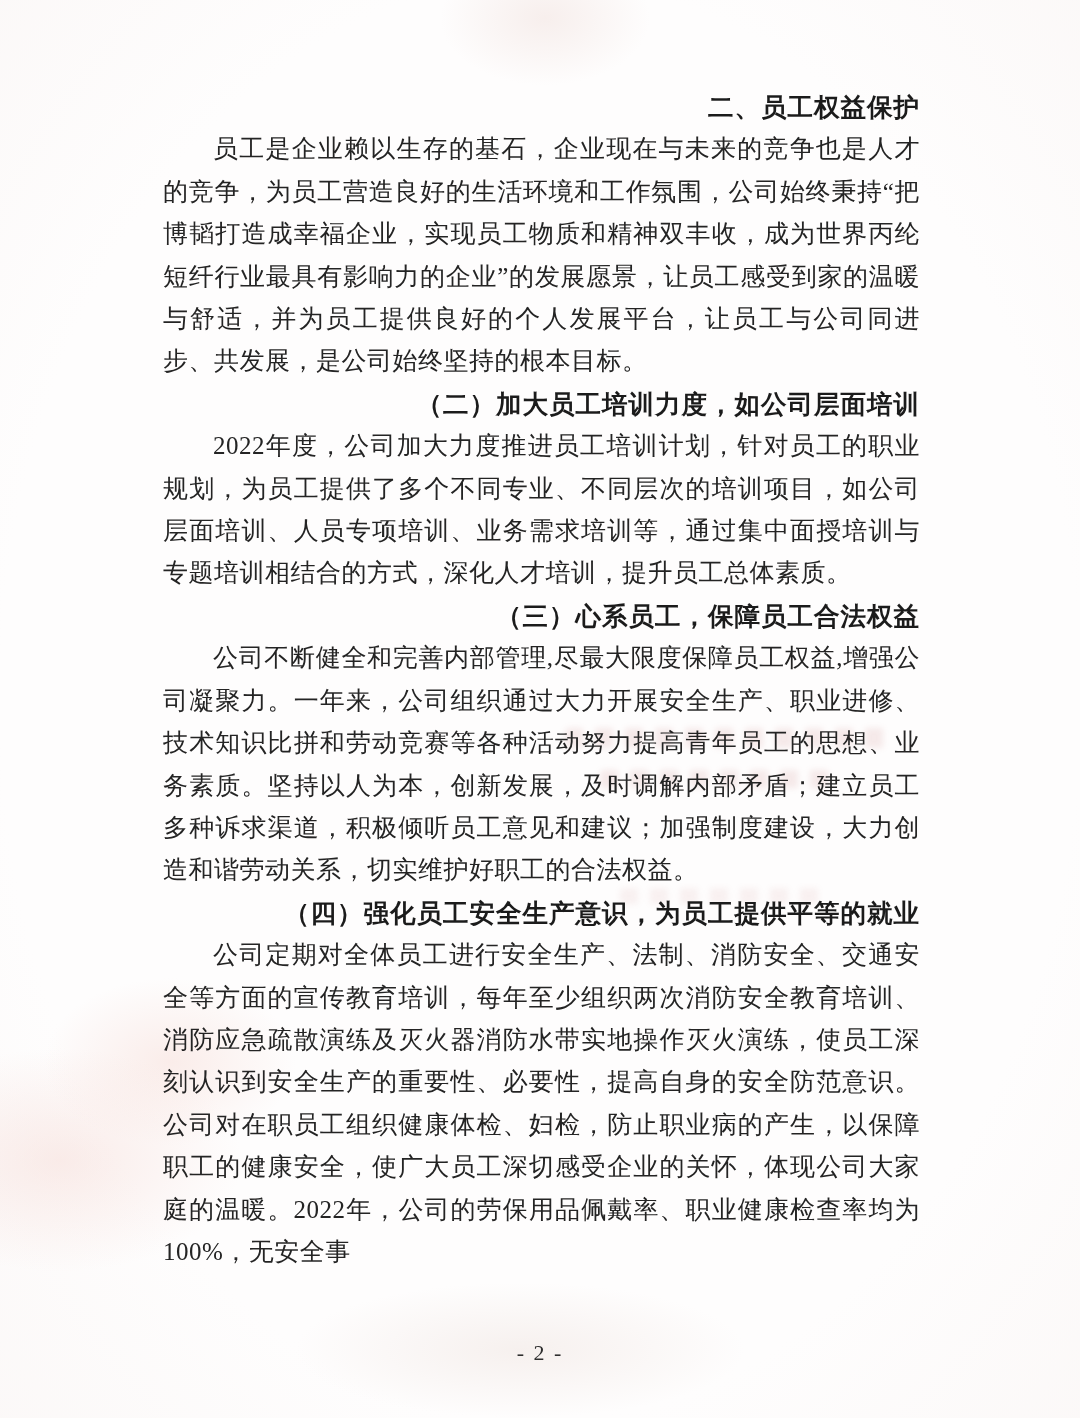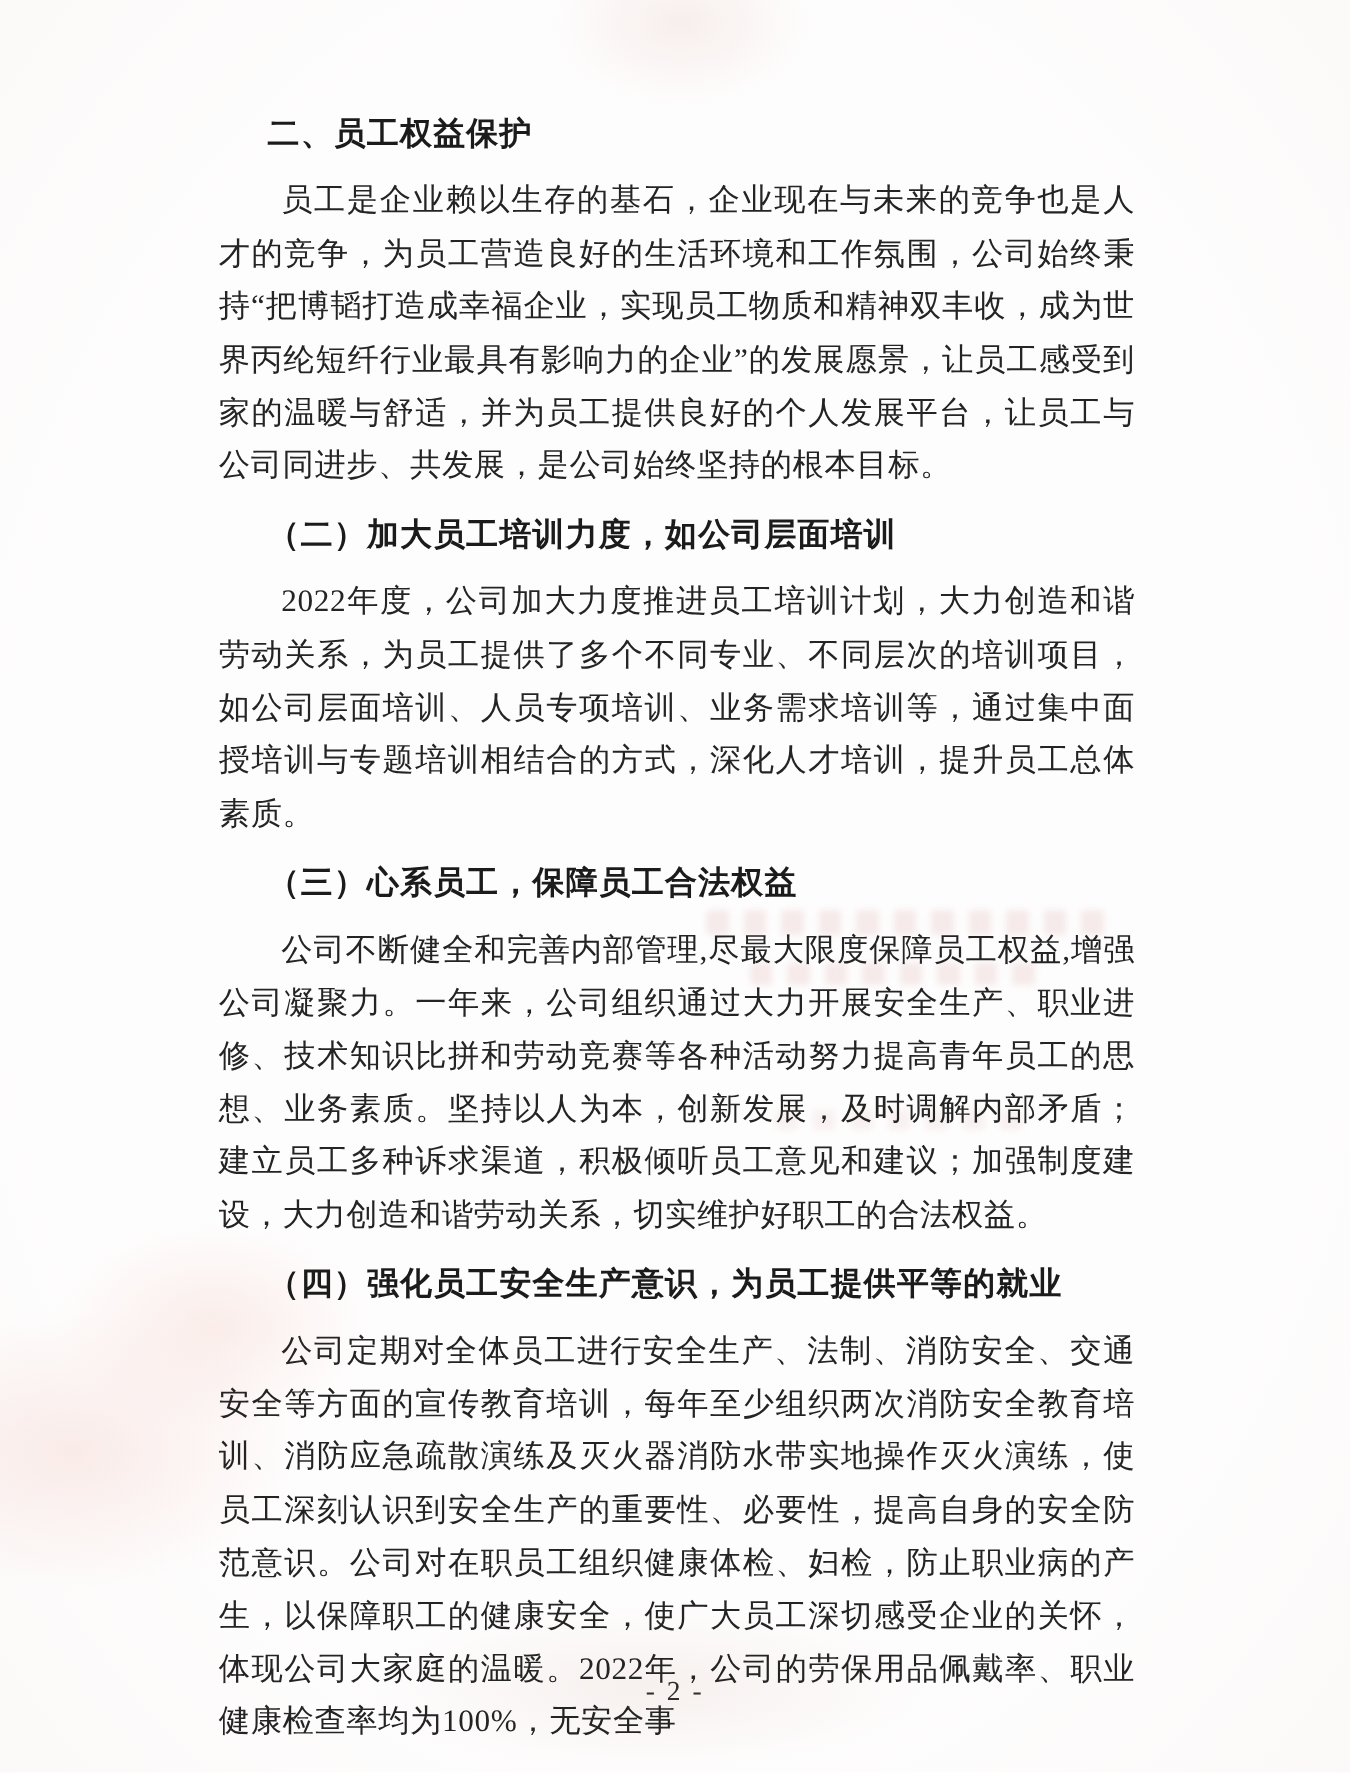--- a/index.html
+++ b/index.html
@@ -42,30 +42,30 @@
     position: absolute;
     left: 163px;
     top: 86px;
     width: 757px;
     font-size: 25px;
     line-height: 42.4px;
     text-align: justify;
     letter-spacing: 0.5px;
   }
   .content p {
-    margin: 12px;
+    margin: 0;
     text-indent: 2em;
   }
   .content h2, .content h3 {
     margin: 0;
     font-size: 25.5px;
     line-height: 42.4px;
     font-weight: 700;
     text-indent: 2em;
-    text-align: left;
+    text-align: right;
     color: #1b1b1b;
     font-family: "Liberation Sans", "DejaVu Sans", sans-serif;
     letter-spacing: 1px;
   }
   .footer {
     position: absolute;
     left: 0;
     top: 1340px;
     width: 100%;
     text-align: center;
@@ -85,21 +85,21 @@
   <div class="bleed bleed-3"></div>
 
   <div class="content">
 
     <h2>二、员工权益保护</h2>
 
     <p>员工是企业赖以生存的基石，企业现在与未来的竞争也是人才的竞争，为员工营造良好的生活环境和工作氛围，公司始终秉持“把博韬打造成幸福企业，实现员工物质和精神双丰收，成为世界丙纶短纤行业最具有影响力的企业”的发展愿景，让员工感受到家的温暖与舒适，并为员工提供良好的个人发展平台，让员工与公司同进步、共发展，是公司始终坚持的根本目标。</p>
 
 
     <h3>（二）加大员工培训力度，如公司层面培训</h3>
-    <p>2022年度，公司加大力度推进员工培训计划，大力创造和谐劳动关系，为员工提供了多个不同专业、不同层次的培训项目，如公司层面培训、人员专项培训、业务需求培训等，通过集中面授培训与专题培训相结合的方式，深化人才培训，提升员工总体素质。</p>
+    <p>2022年度，公司加大力度推进员工培训计划，针对员工的职业规划，为员工提供了多个不同专业、不同层次的培训项目，如公司层面培训、人员专项培训、业务需求培训等，通过集中面授培训与专题培训相结合的方式，深化人才培训，提升员工总体素质。</p>
 
     <h3>（三）心系员工，保障员工合法权益</h3>
     <p>公司不断健全和完善内部管理,尽最大限度保障员工权益,增强公司凝聚力。一年来，公司组织通过大力开展安全生产、职业进修、技术知识比拼和劳动竞赛等各种活动努力提高青年员工的思想、业务素质。坚持以人为本，创新发展，及时调解内部矛盾；建立员工多种诉求渠道，积极倾听员工意见和建议；加强制度建设，大力创造和谐劳动关系，切实维护好职工的合法权益。</p>
 
     <h3>（四）强化员工安全生产意识，为员工提供平等的就业</h3>
     <p>公司定期对全体员工进行安全生产、法制、消防安全、交通安全等方面的宣传教育培训，每年至少组织两次消防安全教育培训、消防应急疏散演练及灭火器消防水带实地操作灭火演练，使员工深刻认识到安全生产的重要性、必要性，提高自身的安全防范意识。公司对在职员工组织健康体检、妇检，防止职业病的产生，以保障职工的健康安全，使广大员工深切感受企业的关怀，体现公司大家庭的温暖。2022年，公司的劳保用品佩戴率、职业健康检查率均为100%，无安全事</p>
 
   </div>
 
   <div class="footer">- 2 -</div>

